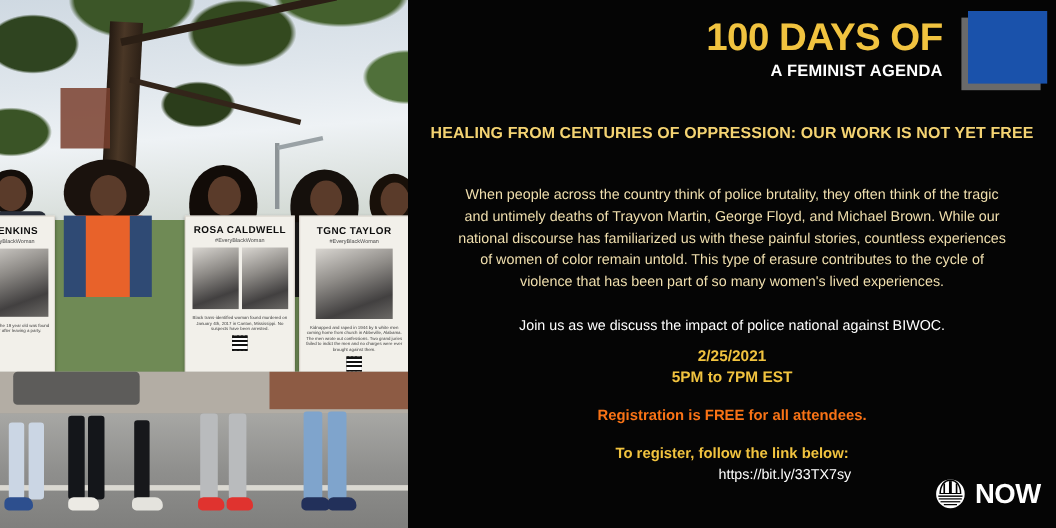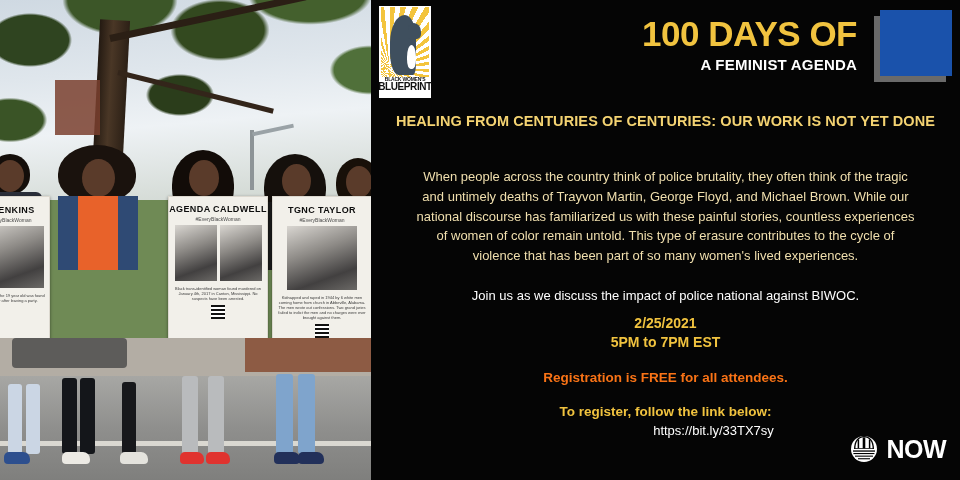--- a/index.html
+++ b/index.html
@@ -148,21 +148,21 @@
 
       <div class="poster" style="left:-32px;width:80px;height:146px;">
         <div class="p-name" style="font-size:9px;margin-top:8px;">A JENKINS</div>
         <div class="p-tag" style="font-size:5px;margin-top:2px;">#EveryBlackWoman</div>
         <div class="p-img" style="width:70px;height:62px;"></div>
         <div class="p-body" style="font-size:4px;margin-top:3px;">In Chicago IL, the 19 year old was found in a freezer after leaving a party.</div>
       </div>
 
 
       <div class="poster" style="left:168px;width:98px;height:148px;">
-        <div class="p-name" style="font-size:9px;margin-top:7px;">AGENDA CALDWELL</div>
+        <div class="p-name" style="font-size:9px;margin-top:7px;">ROSA CALDWELL</div>
         <div class="p-tag" style="font-size:5px;margin-top:2px;">#EveryBlackWoman</div>
         <div style="display:flex;gap:3px;justify-content:center;margin-top:3px;">
           <div class="p-img" style="width:42px;height:56px;margin:0;"></div>
           <div class="p-img" style="width:42px;height:56px;margin:0;"></div>
         </div>
         <div class="p-body" style="font-size:4px;margin-top:3px;">Black trans-identified woman found murdered on January 4th, 2017 in Canton, Mississippi. No suspects have been arrested.</div>
         <div class="qr"></div>
       </div>
 
       <div class="poster" style="left:272px;width:98px;height:148px;">
@@ -195,36 +195,28 @@
       <div class="shoe" style="left:206px;width:24px;background:#e0332f;"></div>
       <div class="leg" style="left:276px;width:17px;height:80px;background:#7fa4cc;"></div>
       <div class="leg" style="left:298px;width:17px;height:80px;background:#7fa4cc;"></div>
       <div class="shoe" style="left:274px;width:26px;background:#22305a;"></div>
       <div class="shoe" style="left:298px;width:26px;background:#22305a;"></div>
     </div>
   </div>
 
   <div class="panel">
 
-    <div class="logo">
-      <div class="logo-sun">
-        <div class="logo-fig"></div>
-        <div class="logo-flame"></div>
-      </div>
-      <div class="logo-txt1">BLACK WOMEN'S</div>
-      <div class="logo-txt2">BLUEPRINT</div>
-    </div>
 
     <div class="hdr-title">
       <div class="t100">100 DAYS OF</div>
       <div class="tfem">A FEMINIST AGENDA</div>
     </div>
     <div class="bluebox"></div>
 
-    <div class="h1">HEALING FROM CENTURIES OF CENTURIES: OUR WORK IS NOT YET DONE</div>
+    <div class="h1">HEALING FROM CENTURIES OF OPPRESSION: OUR WORK IS NOT YET FREE</div>
     <div class="body">When people across the country think of police brutality, they often think of the tragic and untimely deaths of Trayvon Martin, George Floyd, and Michael Brown. While our national discourse has familiarized us with these painful stories, countless experiences of women of color remain untold. This type of erasure contributes to the cycle of violence that has been part of so many women's lived experiences.</div>
     <div class="joinline">Join us as we discuss the impact of police national against BIWOC.</div>
     <div class="date">2/25/2021</div>
     <div class="time">5PM to 7PM EST</div>
     <div class="reg">Registration is FREE for all attendees.</div>
     <div class="reglink">To register, follow the link below:</div>
     <div class="url">https://bit.ly/33TX7sy</div>
 
     <div class="nowlogo">
       <div class="now-mark">

